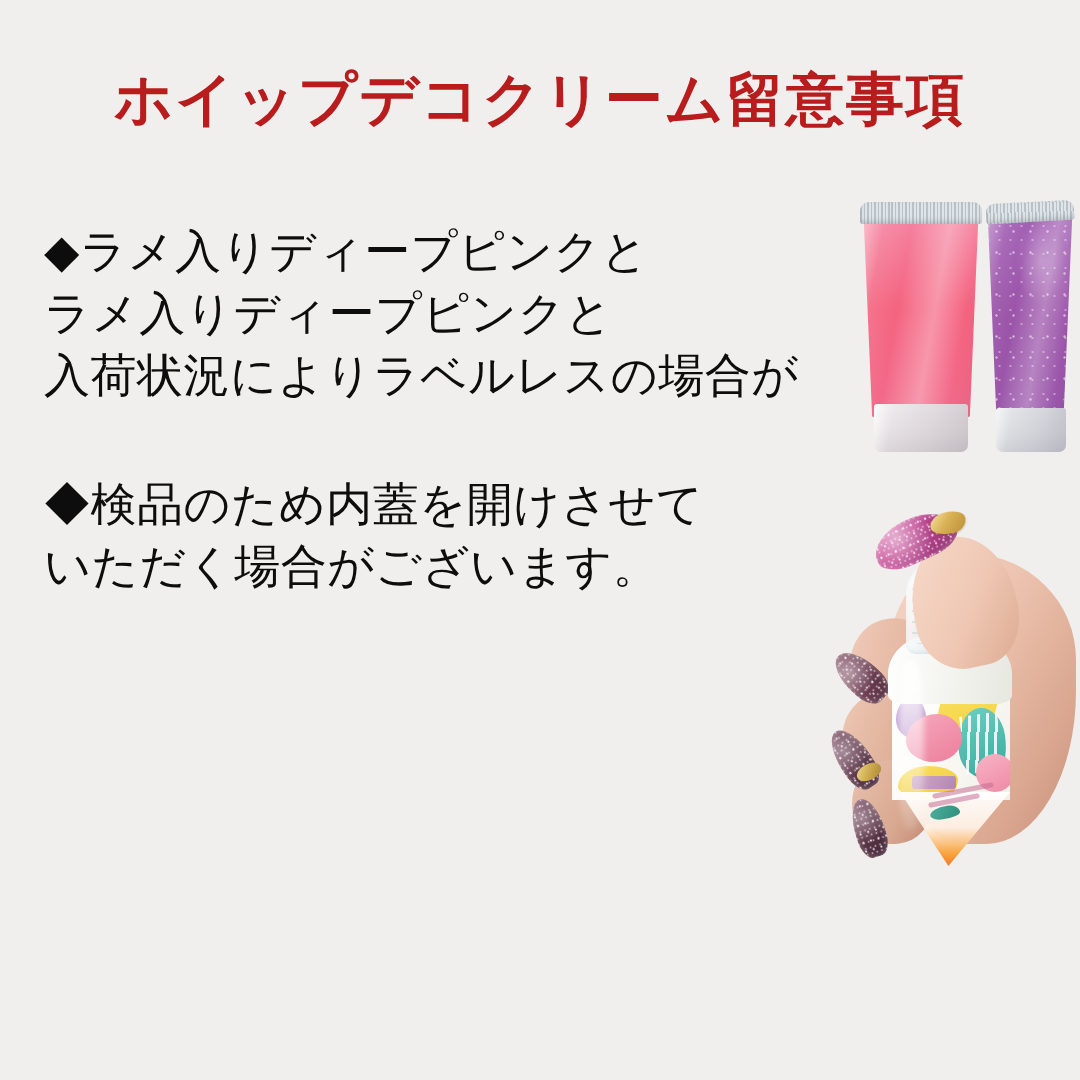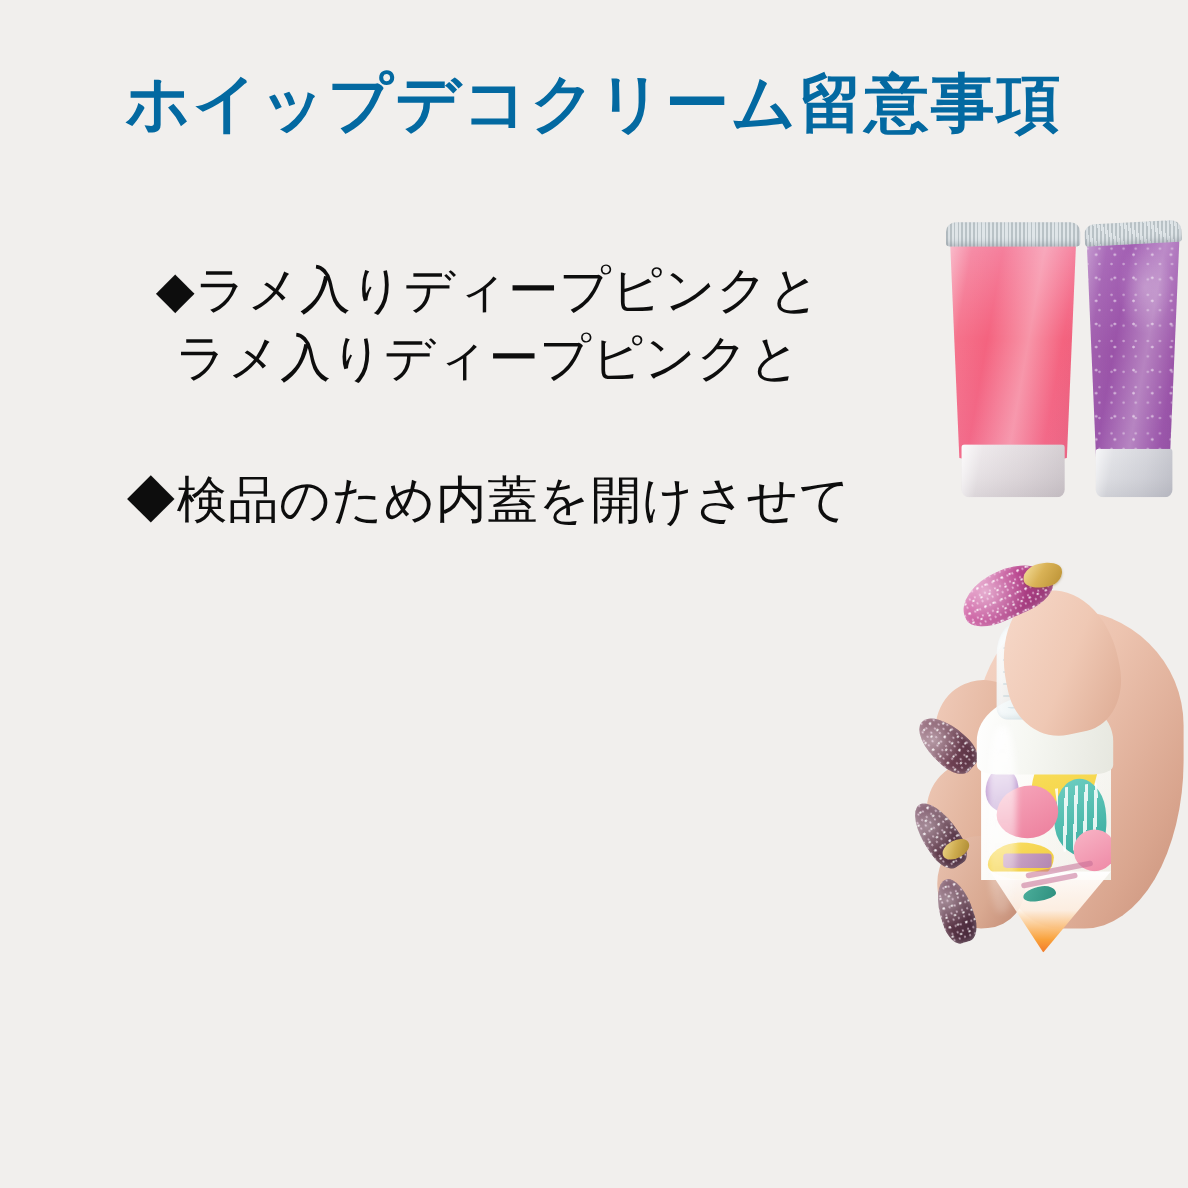--- a/index.html
+++ b/index.html
@@ -23,36 +23,35 @@
     overflow: hidden;
   }
 
   
   #page-title {
     position: absolute;
     left: 0;
     top: 68px;
     width: 1080px;
     text-align: center;
-    color: #0369a1;
+    color: #b91c1c;
     font-size: 58px;
     font-weight: 700;
     letter-spacing: 2px;
     line-height: 1.1;
     white-space: nowrap;
-    font-family: Liberation Mono, monospace;
+    font-family: Liberation Serif, serif;
   }
 
   
   #notice-body {
     position: absolute;
     left: 44px;
-    top: 232px;
+    top: 220px;
     width: 800px;
-    text-align: center;
   }
   .notice-paragraph {
     margin: 0;
     color: #0d0d0d;
     font-size: 46px;
     line-height: 62px;
     font-weight: 400;
     letter-spacing: 0.5px;
     font-family: "DejaVu Sans", "Liberation Sans", sans-serif;
   }
@@ -473,24 +472,26 @@
 
 <div id="canvas">
 
   <div id="page-title">ホイップデコクリーム留意事項</div>
 
   <div id="notice-body">
 
     <p class="notice-paragraph" id="paragraph-1">
       <span class="notice-line">◆ラメ入りディープピンクと</span>
       <span class="notice-line">ラメ入りディープピンクと</span>
+      <span class="notice-line">入荷状況によりラベルレスの場合が</span>
     </p>
 
     <p class="notice-paragraph" id="paragraph-2">
       <span class="notice-line">◆検品のため内蓋を開けさせて</span>
+      <span class="notice-line">いただく場合がございます。</span>
     </p>
 
   </div>
 
   <div id="tubes-photo">
 
     <div class="tube" id="tube-pink">
       <div class="tube-body"></div>
       <div class="tube-crimp"></div>
       <div class="tube-cap"></div>

